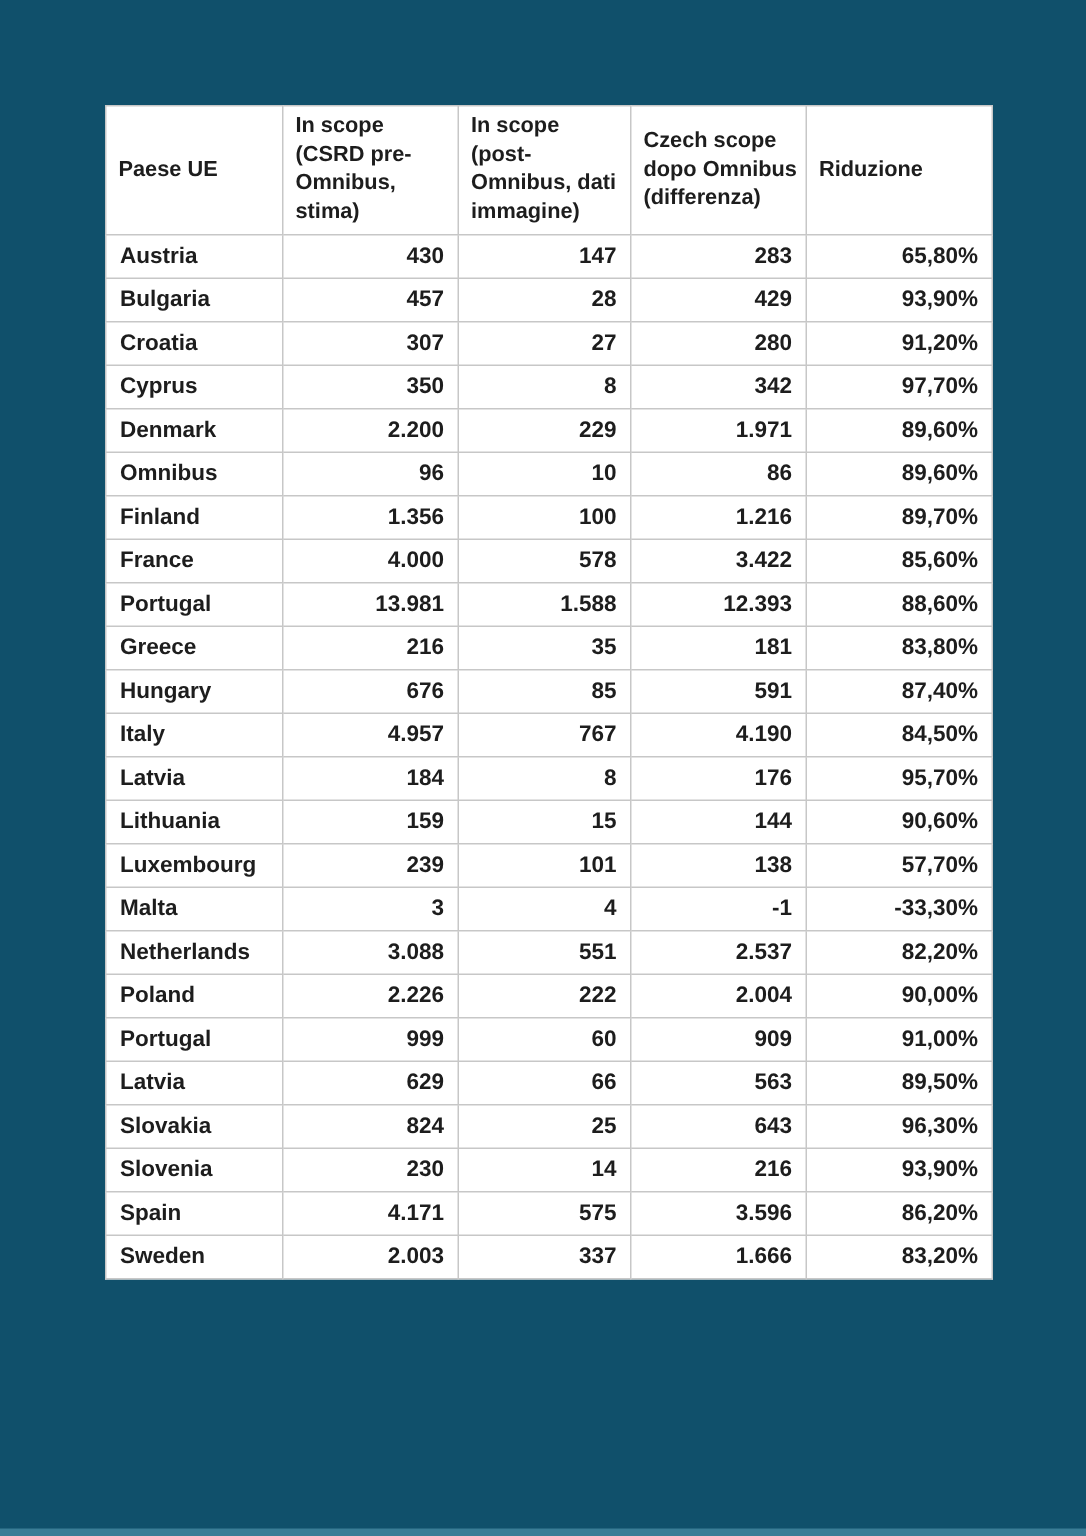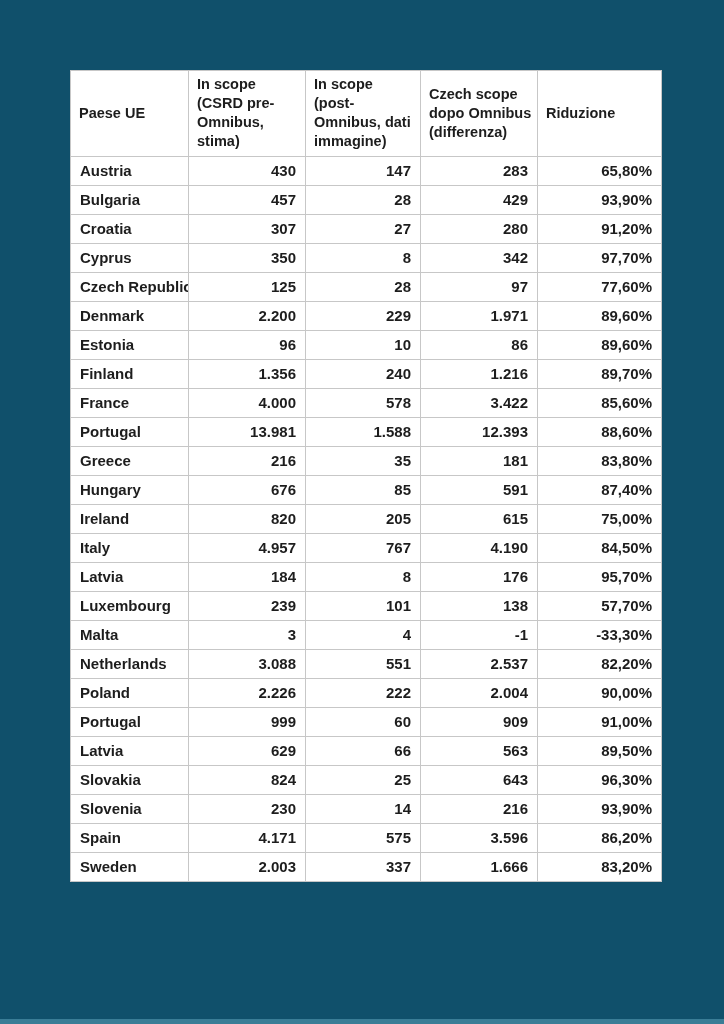--- a/index.html
+++ b/index.html
@@ -106,44 +106,37 @@
           <td class="align-right">91,20%</td>
         </tr>
         <tr>
           <td class="align-left">Cyprus</td>
           <td class="align-right">350</td>
           <td class="align-right">8</td>
           <td class="align-right">342</td>
           <td class="align-right">97,70%</td>
         </tr>
         <tr>
-          <td class="align-left">Czech Republic</td>
-          <td class="align-right">125</td>
-          <td class="align-right">28</td>
-          <td class="align-right">97</td>
-          <td class="align-right">77,60%</td>
-        </tr>
-        <tr>
           <td class="align-left">Denmark</td>
           <td class="align-right">2.200</td>
           <td class="align-right">229</td>
           <td class="align-right">1.971</td>
           <td class="align-right">89,60%</td>
         </tr>
         <tr>
-          <td class="align-left">Estonia</td>
+          <td class="align-left">Omnibus</td>
           <td class="align-right">96</td>
           <td class="align-right">10</td>
           <td class="align-right">86</td>
           <td class="align-right">89,60%</td>
         </tr>
         <tr>
           <td class="align-left">Finland</td>
           <td class="align-right">1.356</td>
-          <td class="align-right">240</td>
+          <td class="align-right">100</td>
           <td class="align-right">1.216</td>
           <td class="align-right">89,70%</td>
         </tr>
         <tr>
           <td class="align-left">France</td>
           <td class="align-right">4.000</td>
           <td class="align-right">578</td>
           <td class="align-right">3.422</td>
           <td class="align-right">85,60%</td>
         </tr>
@@ -162,39 +155,39 @@
           <td class="align-right">83,80%</td>
         </tr>
         <tr>
           <td class="align-left">Hungary</td>
           <td class="align-right">676</td>
           <td class="align-right">85</td>
           <td class="align-right">591</td>
           <td class="align-right">87,40%</td>
         </tr>
         <tr>
-          <td class="align-left">Ireland</td>
-          <td class="align-right">820</td>
-          <td class="align-right">205</td>
-          <td class="align-right">615</td>
-          <td class="align-right">75,00%</td>
-        </tr>
-        <tr>
           <td class="align-left">Italy</td>
           <td class="align-right">4.957</td>
           <td class="align-right">767</td>
           <td class="align-right">4.190</td>
           <td class="align-right">84,50%</td>
         </tr>
         <tr>
           <td class="align-left">Latvia</td>
           <td class="align-right">184</td>
           <td class="align-right">8</td>
           <td class="align-right">176</td>
           <td class="align-right">95,70%</td>
+        </tr>
+        <tr>
+          <td class="align-left">Lithuania</td>
+          <td class="align-right">159</td>
+          <td class="align-right">15</td>
+          <td class="align-right">144</td>
+          <td class="align-right">90,60%</td>
         </tr>
         <tr>
           <td class="align-left">Luxembourg</td>
           <td class="align-right">239</td>
           <td class="align-right">101</td>
           <td class="align-right">138</td>
           <td class="align-right">57,70%</td>
         </tr>
         <tr>
           <td class="align-left">Malta</td>

